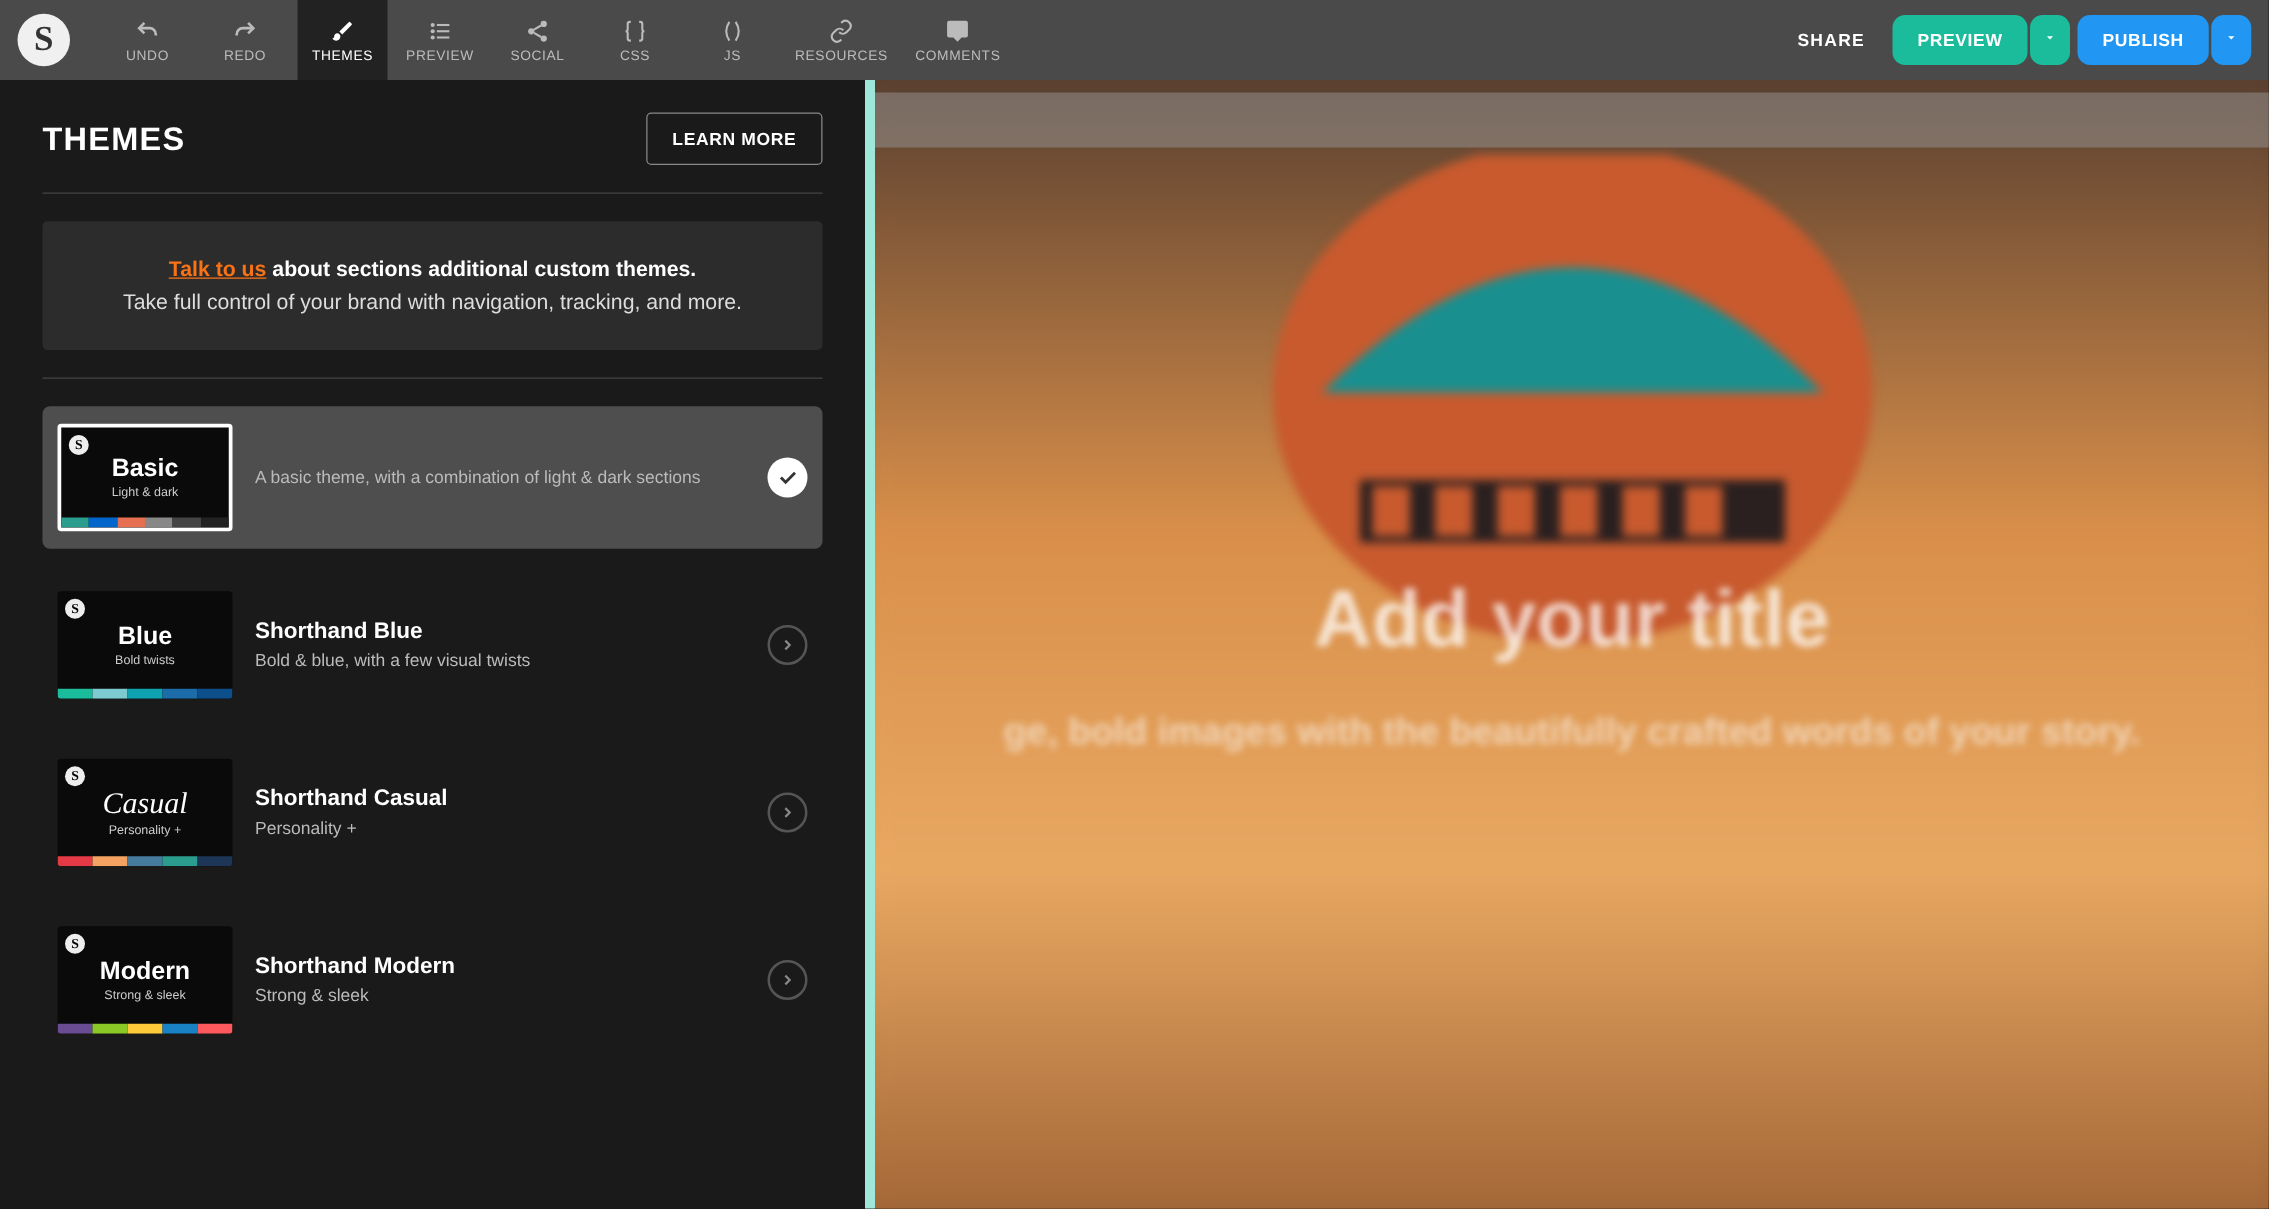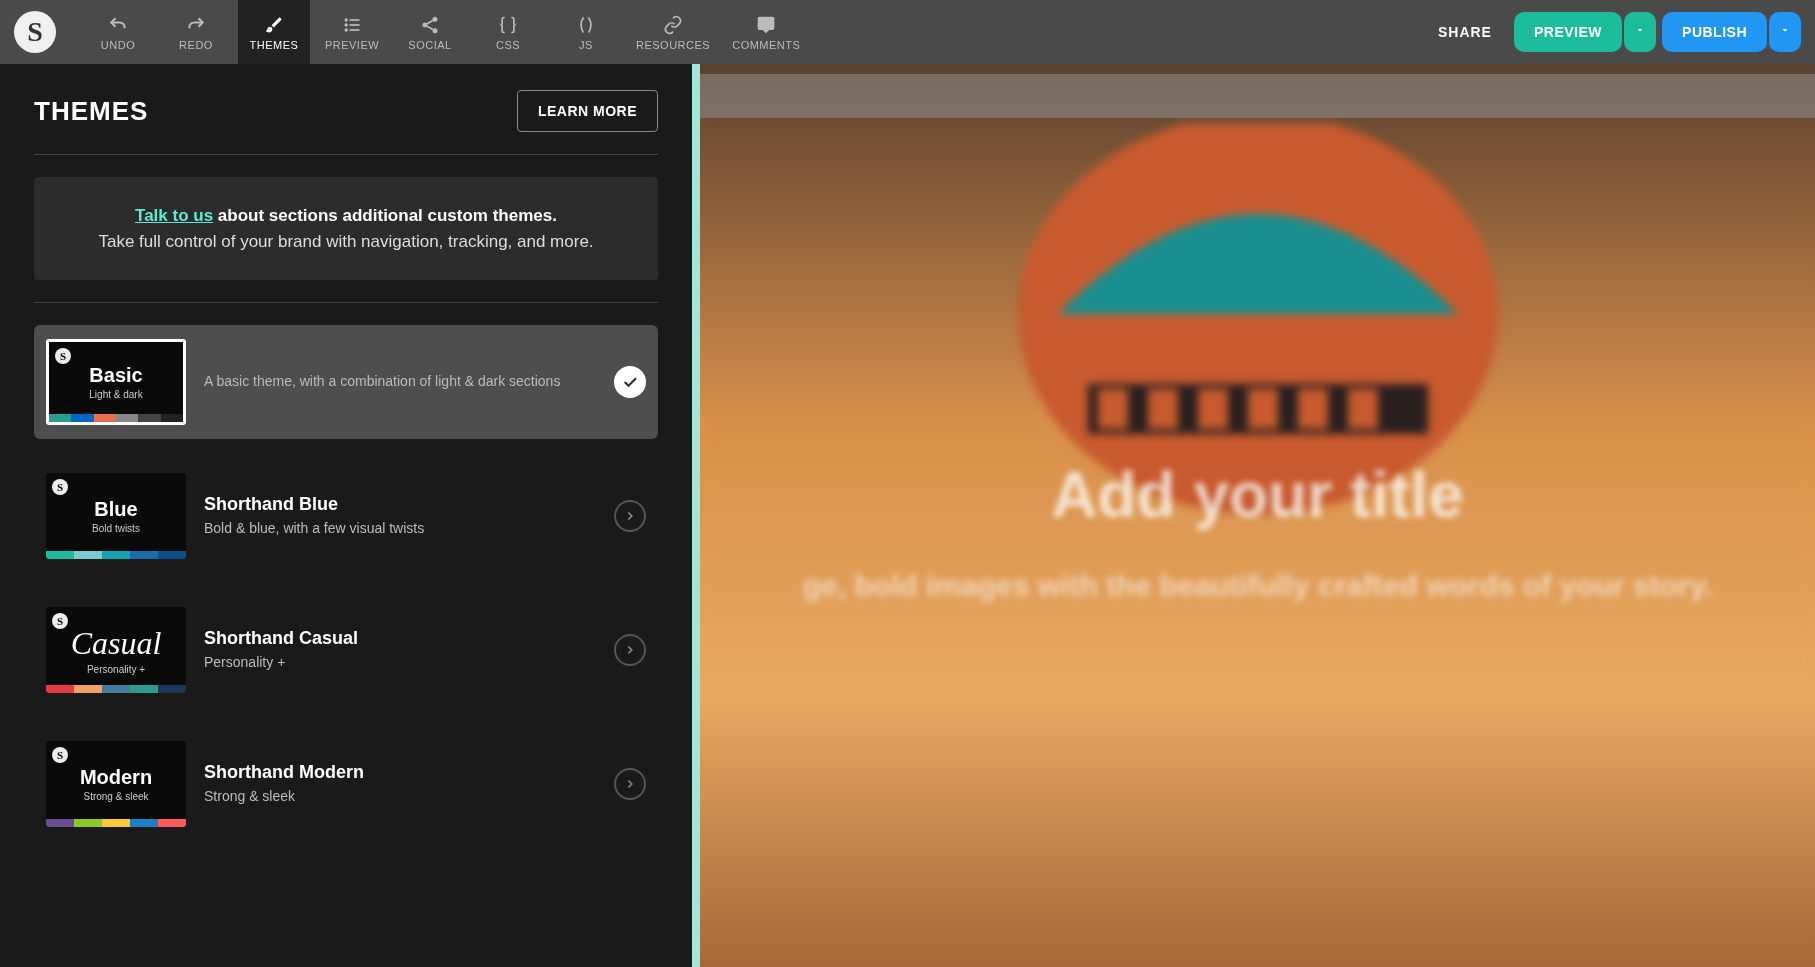--- a/index.html
+++ b/index.html
@@ -64,41 +64,41 @@
 .learn-btn {
   border: 1px solid #888; padding: 12px 20px; border-radius: 4px;
   font-size: 14px; font-weight: bold; letter-spacing: .5px; color: #fff; cursor: pointer;
 }
 .divider { height: 1px; background: #444; margin: 22px 0; }
 .sec-title { font-size: 20px; font-weight: bold; color: #fff; margin-bottom: 20px; }
 .cta-box {
   background: #2c2c2c; border-radius: 4px; padding: 26px 30px; text-align: center;
   font-size: 17px; line-height: 1.5; color: #ddd;
 }
-.cta-box .link { text-decoration: underline; font-weight: bold; color: #5eead4; }
+.cta-box .link { text-decoration: underline; font-weight: bold; color: #f97316; }
 .cta-box .strong { font-weight: bold; color: #fff; }
 .themes-list { display: flex; flex-direction: column; gap: 20px; }
 .theme-card {
   display: flex; align-items: center; gap: 18px; padding: 14px 12px;
   border-radius: 6px; cursor: pointer;
 }
 .theme-card.selected { background: #4e4e4e; }
 .thumb {
   width: 140px; height: 86px; background: #0a0a0a; border-radius: 3px;
   position: relative; overflow: hidden; display: flex; flex-direction: column;
   align-items: center; justify-content: center;
 }
 .theme-card.selected .thumb { border: 3px solid #fff; }
 .thumb .s-badge {
   position: absolute; top: 6px; left: 6px; width: 16px; height: 16px; border-radius: 50%;
   background: #eee; font-size: 11px; color: #000; display: flex; align-items: center; justify-content: center;
   font-family: Georgia, serif; font-weight: bold;
 }
 .thumb .t-name { font-size: 20px; font-weight: bold; color: #fff; }
-.thumb .t-name.cursive { font-family: cursive; font-style: italic; font-weight: normal; font-size: 32px; }
+.thumb .t-name.cursive { font-family: cursive; font-style: italic; font-weight: normal; font-size: 24px; }
 .thumb .t-sub { font-size: 10px; color: #ccc; margin-top: 2px; }
 .thumb .palette {
   position: absolute; bottom: 0; left: 0; right: 0; height: 8px; display: flex;
 }
 .thumb .palette span { flex: 1; }
 .theme-info { flex: 1; }
 .theme-info .name { font-size: 18px; font-weight: bold; color: #fff; margin-bottom: 4px; }
 .theme-info .desc { font-size: 14px; color: #bbb; line-height: 1.4; }
 .check-ic, .arrow-ic {
   width: 32px; height: 32px; border-radius: 50%; display: flex;

